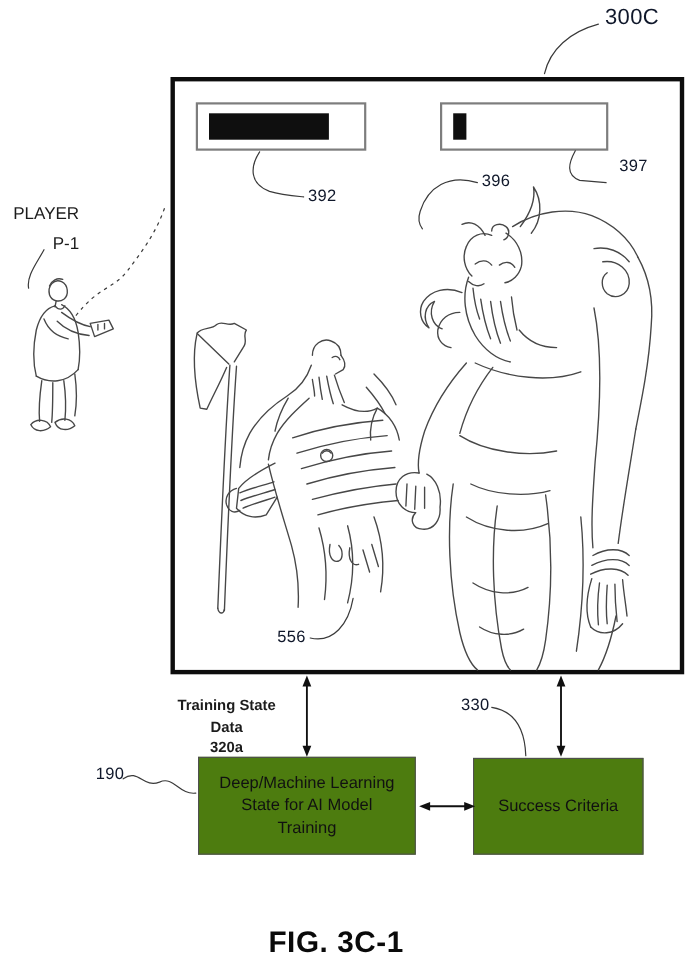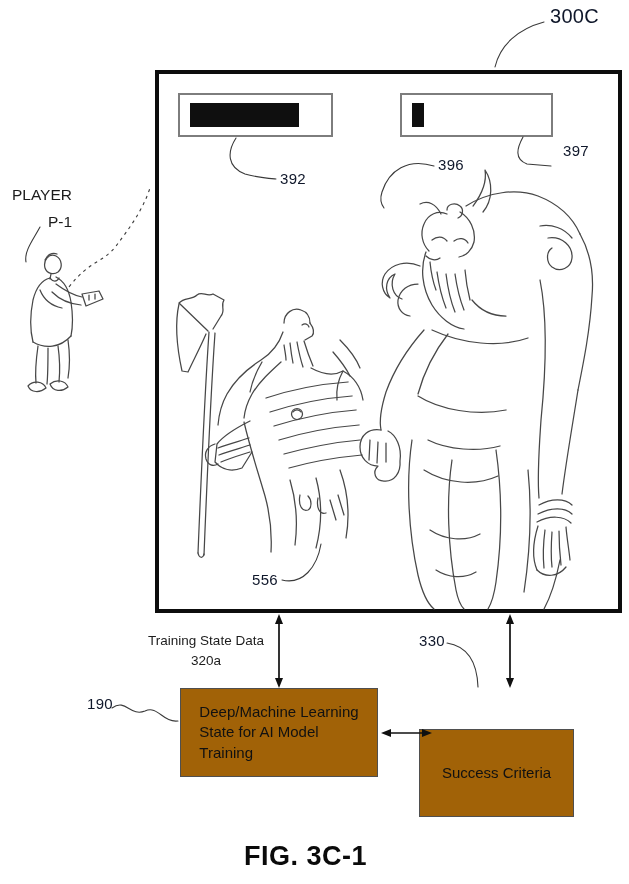--- a/index.html
+++ b/index.html
@@ -19,26 +19,26 @@
   .hbar{
     position:absolute;border:2px solid #7d7d7d;box-sizing:border-box;background:#ffffff;
   }
   .hbar-fill{
     position:absolute;left:10px;top:8px;height:24px;background:#0f0f0f;
   }
   .hbar-left{left:19px;top:19px;width:155px;height:44px;}
   .hbar-right{left:241px;top:19px;width:153px;height:44px;}
   
   .flowbox{
-    border:1.6px solid #4f4f4f;box-sizing:border-box;background:#a16207;
-    display:flex;align-items:center;justify-content:center;text-align:left;
+    border:1.6px solid #4f4f4f;box-sizing:border-box;background:#4d7c0f;
+    display:flex;align-items:center;justify-content:center;text-align:center;
     font-size:15px;line-height:1.35;color:#111;z-index:2;padding:0 8px;
   }
   .box-ml{left:180px;top:688px;width:198px;height:89px;}
-  .box-sc{left:419px;top:689px;width:155px;height:88px;margin-top:40px;}
+  .box-sc{left:430px;top:689px;width:155px;height:88px;}
   .label-2line{text-align:center;font-size:13.5px;line-height:1.45;z-index:6;}
   .caption{
     left:244px;top:841px;width:260px;
     font-size:27px;font-weight:bold;color:#0a0a0a;letter-spacing:0.5px;z-index:6;
   }
   svg.lineart{position:absolute;left:0;top:0;z-index:5;pointer-events:none;}
   .sk{fill:none;stroke:#474747;stroke-width:1.25;stroke-linecap:round;stroke-linejoin:round;}
   .ld{fill:none;stroke:#3a3a3a;stroke-width:1.1;stroke-linecap:round;}
   .ar{stroke:#101010;stroke-width:1.7;}
   .ah{fill:#101010;stroke:none;}
@@ -226,21 +226,21 @@
   <div class="abs" style="left:6px;top:181px;width:66px;text-align:right;font-size:15.5px;line-height:1.75;z-index:6;">
     <div>PLAYER</div>
     <div>P-1</div>
   </div>
 
   <div class="abs ref" style="left:280px;top:170px;">392</div>
   <div class="abs ref" style="left:438px;top:156px;">396</div>
   <div class="abs ref" style="left:563px;top:142px;text-align:right;">397</div>
   <div class="abs ref" style="left:252px;top:571px;">556</div>
 
-  <div class="abs label-2line" style="left:148px;top:631px;width:116px;">
+  <div class="abs label-2line" style="left:148px;top:631px;width:116px;font-weight:bold;">
     <div>Training State Data</div>
     <div>320a</div>
   </div>
 
   <div class="abs ref" style="left:419px;top:632px;">330</div>
   <div class="abs ref" style="left:87px;top:695px;">190</div>
 
   <div class="abs caption">FIG. 3C-1</div>
 
 </div>

